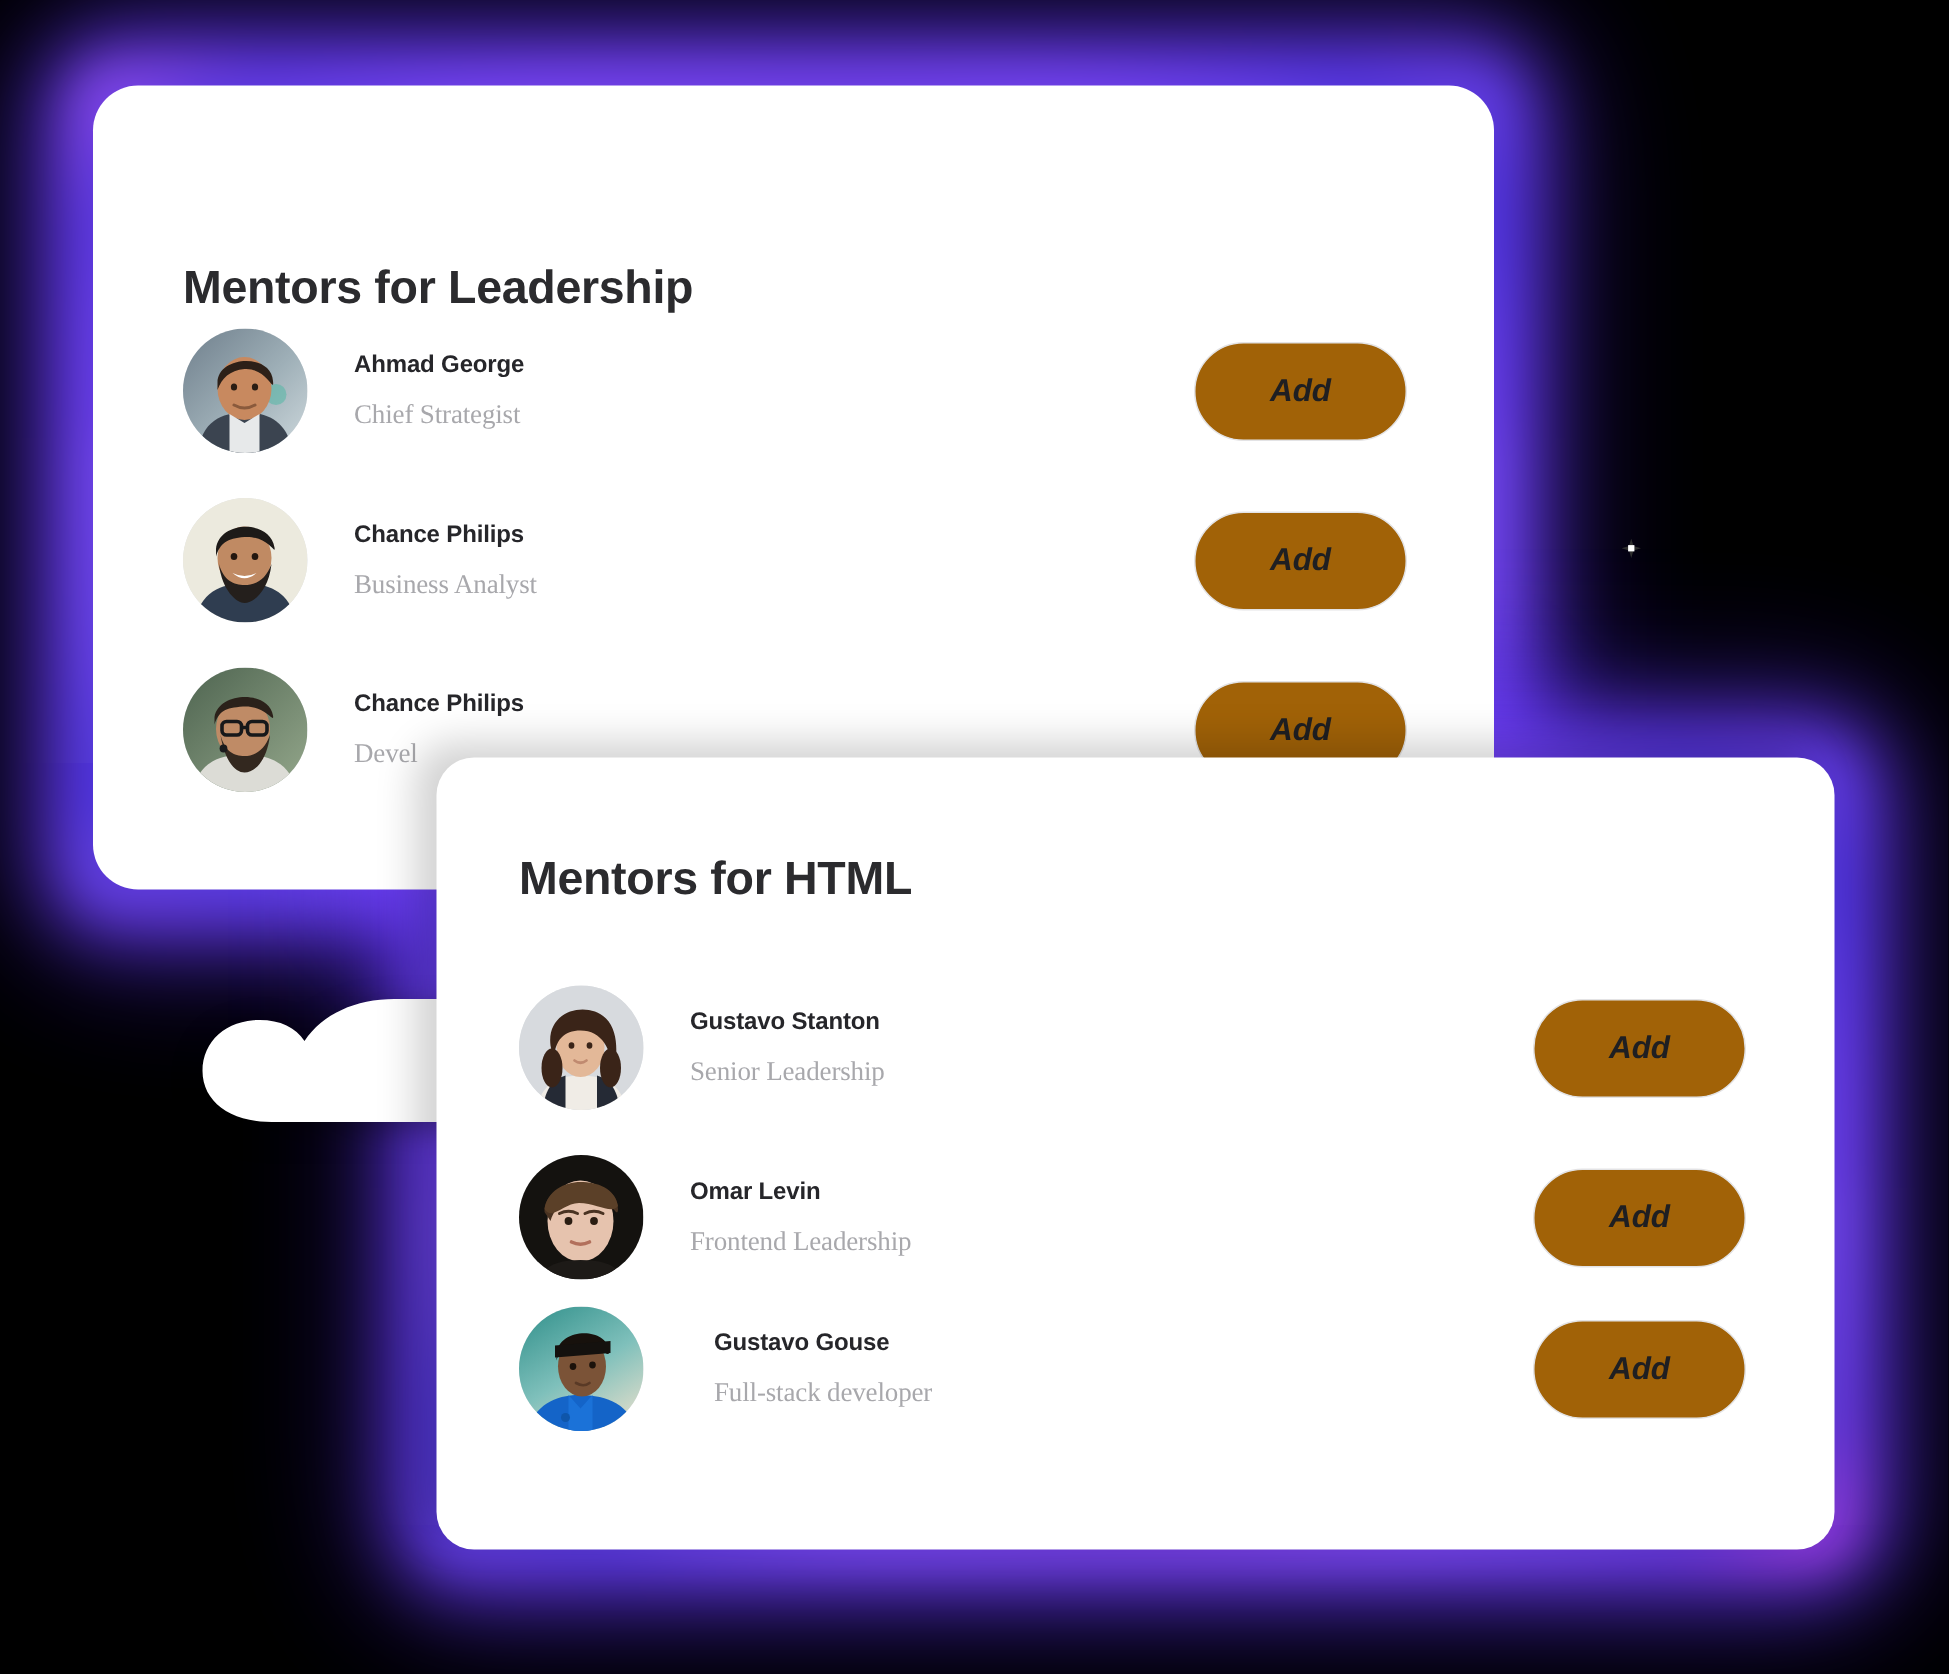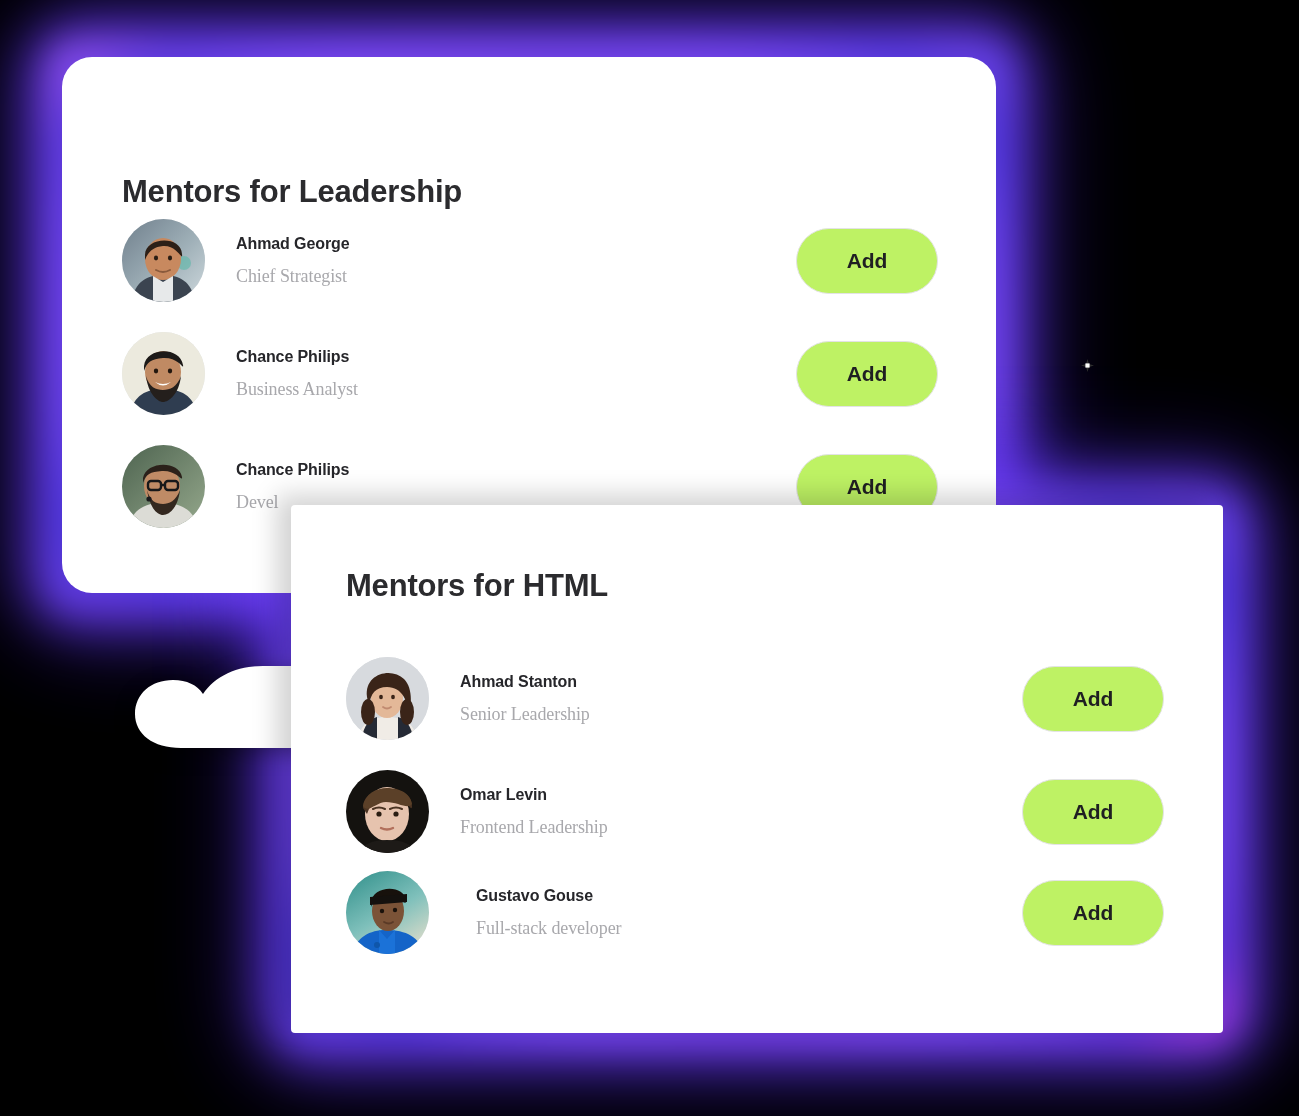--- a/index.html
+++ b/index.html
@@ -43,21 +43,21 @@
     mix-blend-mode:screen;
   }
 
   
   .card{
     position:absolute;
     background:#fff;
     border-radius:30px;
   }
   .card.c1{left:62px;top:57px;width:934px;height:536px;}
-  .card.c2{left:291px;top:505px;width:932px;height:528px;border-radius:4px;}
+  .card.c2{left:291px;top:505px;width:932px;height:528px;border-radius:25px;}
 
   
   .blob{
     position:absolute;
     left:133px;top:666px;width:190px;height:82px;
     filter:drop-shadow(0 6px 10px rgba(0,0,0,.35));
     z-index:4;
   }
   .blob svg{display:block;}
 
@@ -105,27 +105,28 @@
   .p-role{
     font-size:18px;font-weight:400;color:#a8a8ac;letter-spacing:-.1px;
     margin-top:11px;line-height:1.25;font-family:Liberation Serif, serif;
   }
 
   .add-btn{
     flex:0 0 auto;
     width:142px;height:66px;
     border-radius:33px;
     border:1.6px solid #e3e3e5;
-    background:#bef264;
+    background:#a16207;
     color:#1f1f22;
     font-family:"Liberation Sans", sans-serif;
     font-size:21px;font-weight:700;letter-spacing:-.1px;
     display:flex;align-items:center;justify-content:center;
     cursor:pointer;
     padding:0;
+    font-style:italic;
   }
 
   
   .c1{z-index:3;}
   .g1{z-index:1;}
   .g2{z-index:2;}
   .c2{z-index:5;box-shadow:-14px -10px 26px rgba(0,0,0,.18);}
 
   
   .sparkle{
@@ -249,21 +250,21 @@
             <ellipse cx="41" cy="41" rx="16" ry="20" fill="#e3b898"></ellipse>
             <path d="M21 40 C18 16 46 10 58 22 C68 32 65 52 62 62 C63 44 56 30 41 30 C30 30 24 36 23 50 Z" fill="#3a2418"></path>
             <ellipse cx="22" cy="55" rx="7" ry="13" fill="#3a2418"></ellipse>
             <ellipse cx="61" cy="55" rx="7" ry="13" fill="#3a2418"></ellipse>
             <ellipse cx="35" cy="40" rx="1.9" ry="2.2" fill="#3a2418"></ellipse>
             <ellipse cx="47" cy="40" rx="1.9" ry="2.2" fill="#3a2418"></ellipse>
             <path d="M37 50 q4 3 8 0" stroke="#c08a70" stroke-width="1.8" fill="none" stroke-linecap="round"></path>
           </svg>
         </div>
         <div class="person">
-          <div class="p-name">Ahmad Stanton</div>
+          <div class="p-name">Gustavo Stanton</div>
           <div class="p-role">Senior Leadership</div>
         </div>
         <button class="add-btn">Add</button>
       </div>
 
       <div class="row r1">
         <div class="avatar">
           <svg viewBox="0 0 83 83" xmlns="http://www.w3.org/2000/svg">
             <rect width="83" height="83" fill="#14120f"></rect>
             <ellipse cx="41" cy="44" rx="22" ry="27" fill="#e6c3ae"></ellipse>

